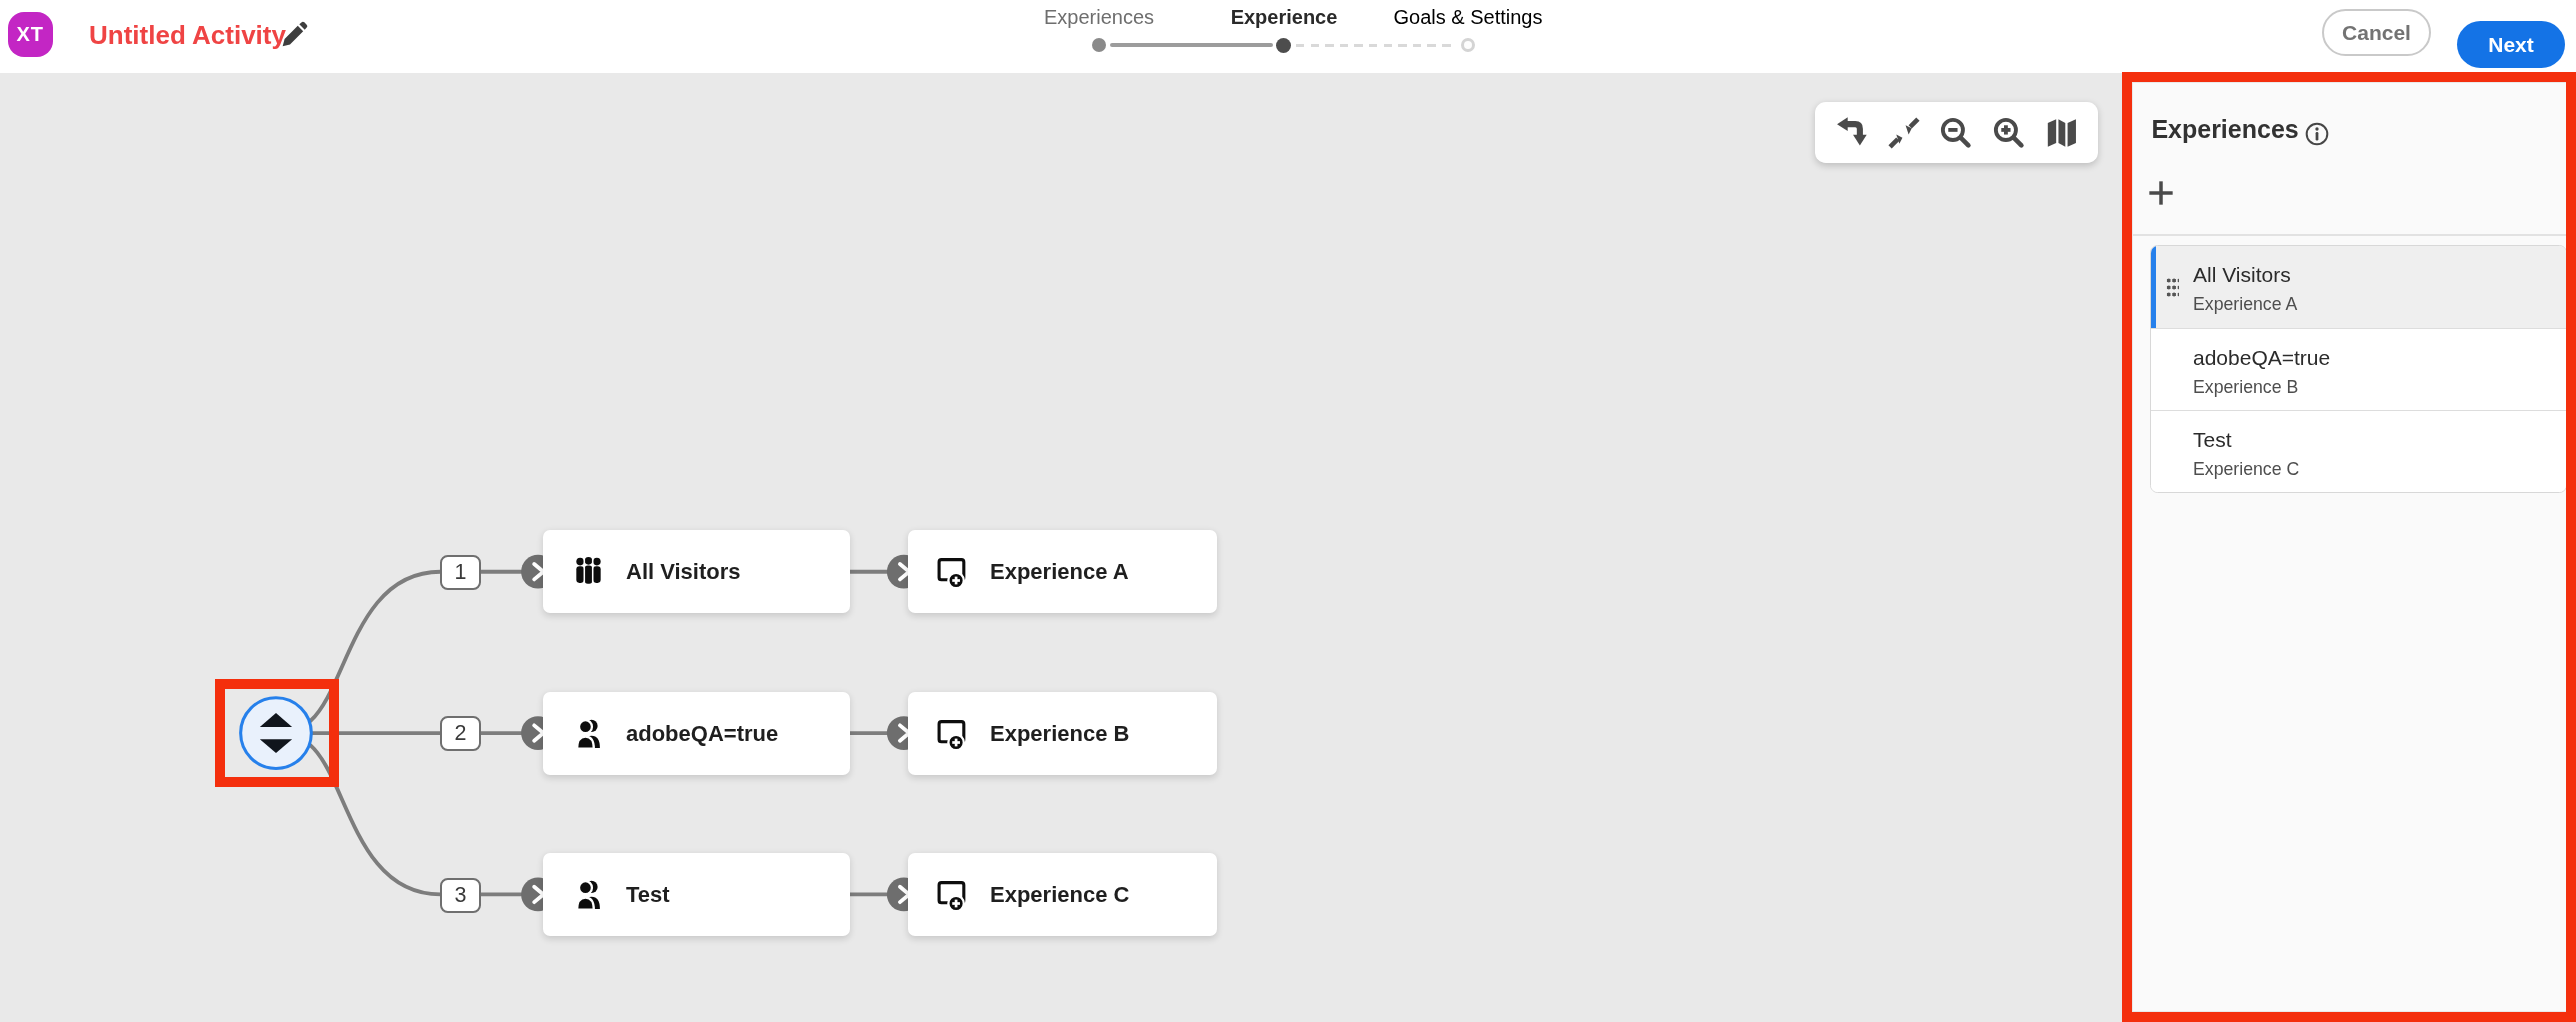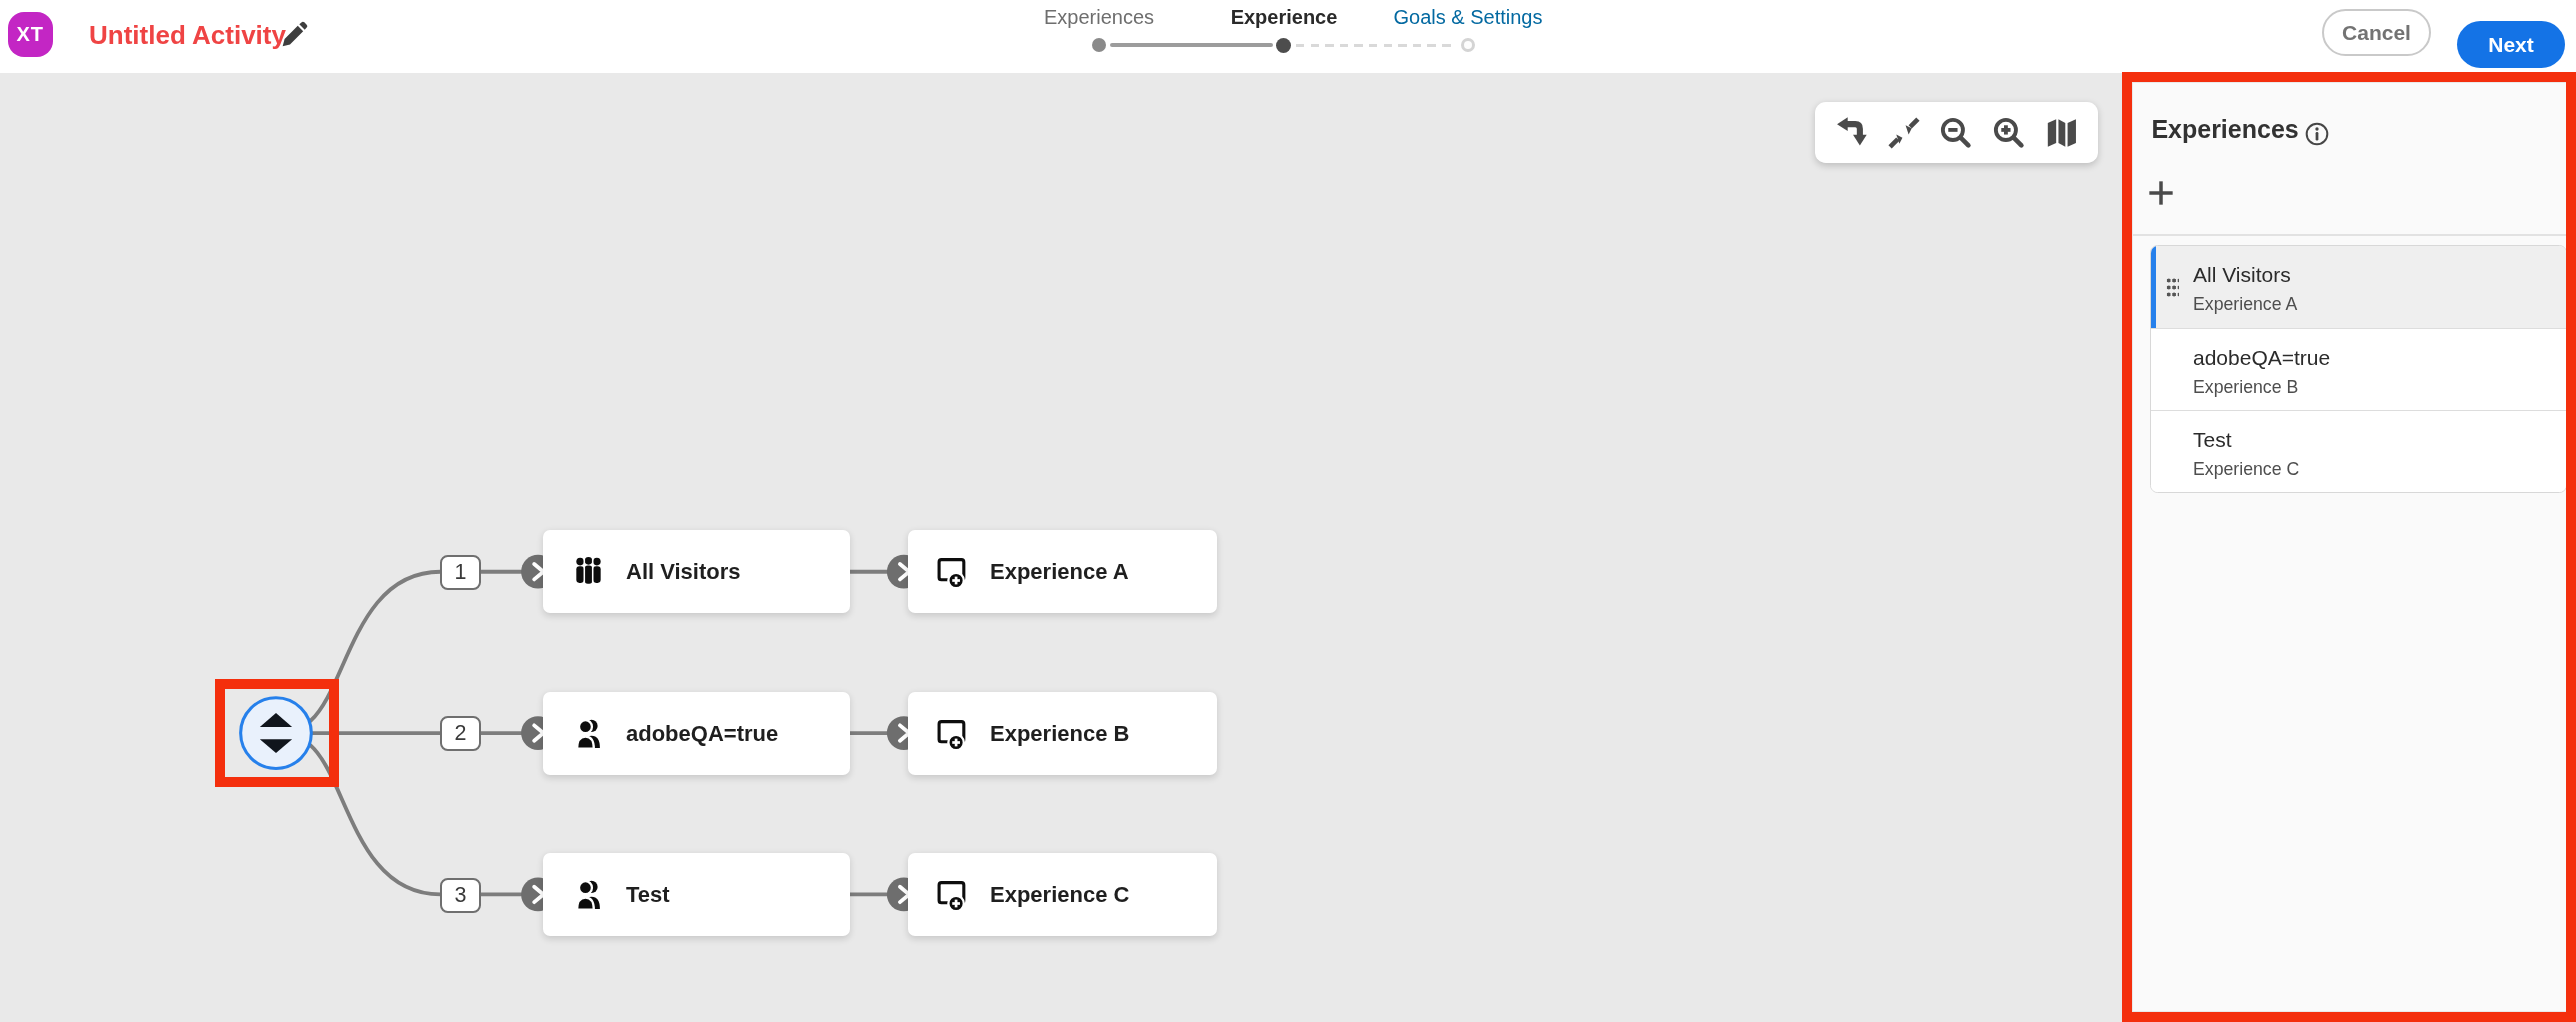--- a/index.html
+++ b/index.html
@@ -17,21 +17,21 @@
     left:7.7px; top:12.3px; width:45px; height:45px; border-radius:16px;
     background:#c326c4; color:#fff; font-size:20px; font-weight:700;
     display:flex; align-items:center; justify-content:center; letter-spacing:0.8px;
   }
   #page-title { left:89px; top:20px; font-size:26px; font-weight:700; color:#ef4444; }
   #edit-btn { left:278px; top:18.4px; width:35px; height:35px; border:none; background:transparent; cursor:pointer; }
 
   .step-label { top:6.1px; transform:translateX(-50%); font-size:20px; white-space:nowrap; cursor:pointer; }
   .step-done    { color:#6e6e6e; }
   .step-current { color:#2a2a2a; font-weight:700; }
-  .step-future  { color:#0369a1;text-align:right; }
+  .step-future  { color:#000000;text-align:right; }
   .step-dot { border-radius:50%; }
   #dot1 { left:1092px; top:38px; width:14px; height:14px; background:#8a8a8a; }
   #dot2 { left:1276px; top:38px; width:15.4px; height:15.4px; background:#4d4d4d; }
   #dot3 { left:1461px; top:38px; width:14px; height:14px; background:#fdfdfd; border:3.1px solid #d4d4d4; }
   #line-solid  { left:1110px; top:43px; width:163px; height:3.8px; background:#9c9c9c; border-radius:2.3px; }
   #line-dashed { left:1296px; top:44px; width:161px; height:3.1px;
     background:repeating-linear-gradient(90deg,#d9d9d9 0 8.5px,transparent 8.5px 14.6px); }
 
   #cancel-btn {
     left:2322px; top:9.2px; width:109px; height:47px; border-radius:24px;

